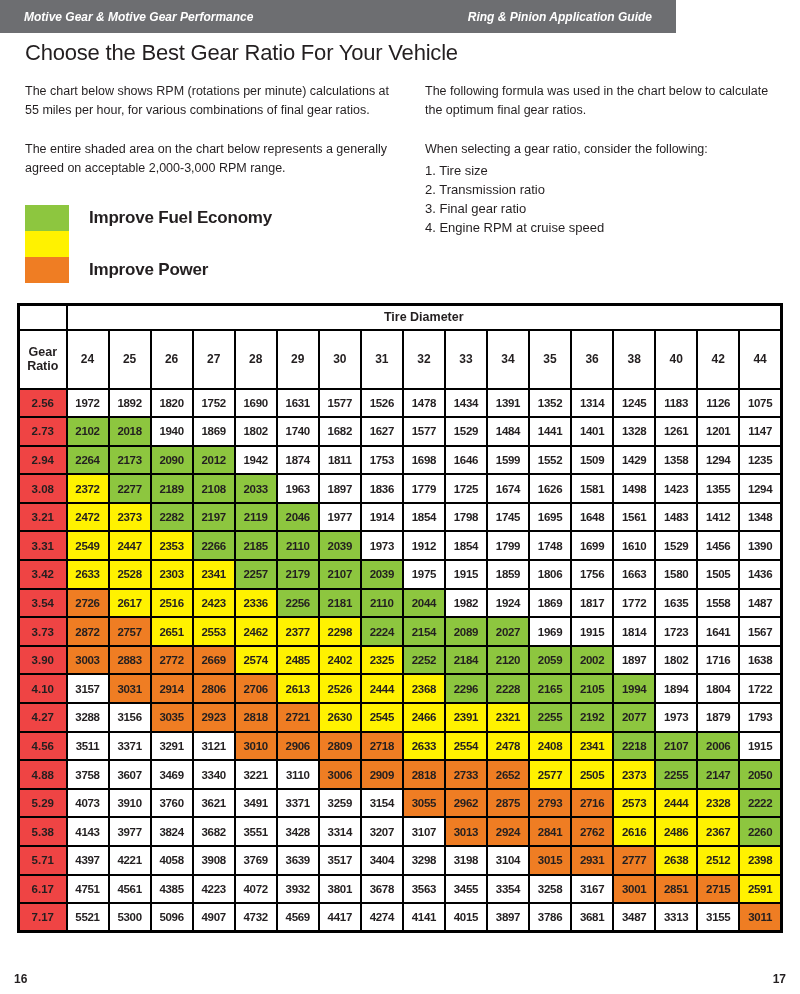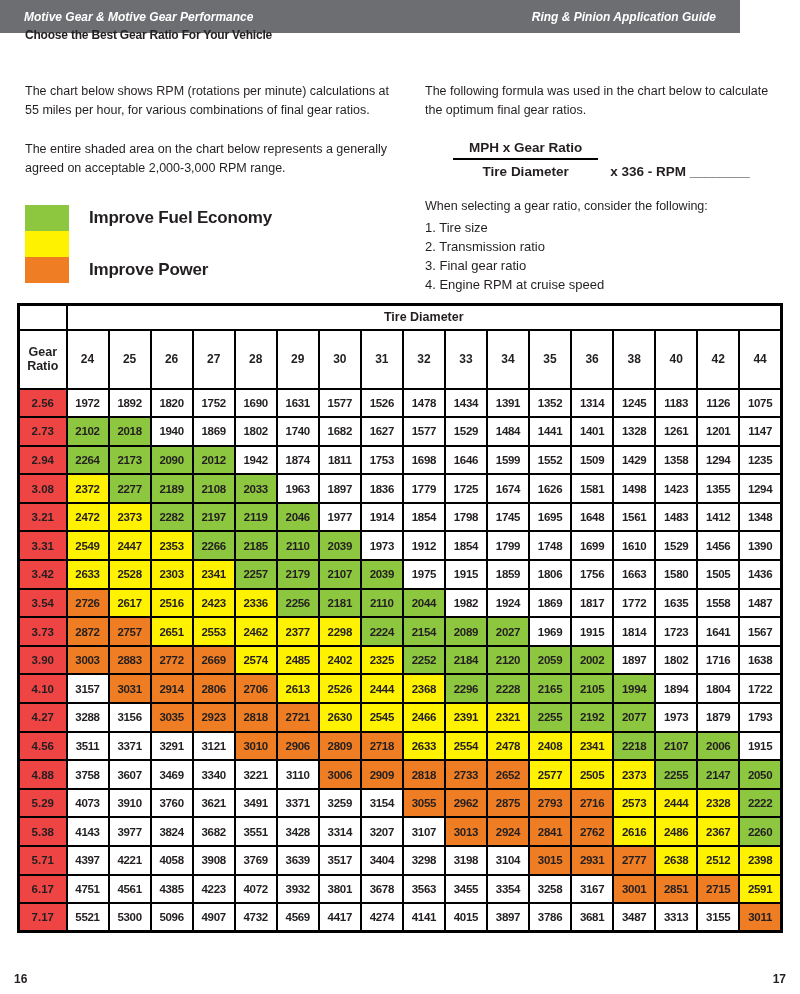--- a/index.html
+++ b/index.html
@@ -2,28 +2,28 @@
 <html style="--c-bar: #6d6e71; --c-green: #8dc63f; --c-yellow: #fff200; --c-orange: #ef7d23;"><head>
 <meta charset="utf-8">
 <style>
   * { margin:0; padding:0; box-sizing:border-box; }
   html,body { width:800px; }
   body {
     position:relative; width:800px; height:994px; background:#ffffff;
     font-family:"Liberation Sans", sans-serif; color:#231f20; overflow:hidden;
   }
   .topbar {
-    position:absolute; left:0; top:0; width:740px; height:33px;
+    position:absolute; left:0; top:0; width:676px; height:33px;
     background:var(--c-bar,#6d6e71); color:#ffffff;
     display:flex; align-items:center; justify-content:space-between;
     padding:0 24px; font-size:12px; font-weight:bold; font-style:italic;
   }
   .page-title {
-    position:absolute; left:25px; top:28px;
-    font-size:12px; font-weight:bold; letter-spacing:-0.2px;
+    position:absolute; left:25px; top:40px;
+    font-size:22px; font-weight:normal; letter-spacing:-0.2px;
   }
   .col-left  { position:absolute; left:25px;  top:82px; width:370px; }
   .col-right { position:absolute; left:425px; top:82px; width:355px; }
   .para { font-size:12.5px; line-height:1.55; margin-bottom:19px; }
   .legend { margin-top:26px; }
   .legend-row { display:flex; align-items:center; height:26px; }
   .swatch { width:44px; height:26px; flex:0 0 44px; }
   .legend-label { font-size:17px; font-weight:bold; margin-left:20px; letter-spacing:-0.2px; white-space:nowrap; }
   .formula-line { display:flex; align-items:flex-end; margin:14px 0 18px 28px; }
   .frac { display:inline-block; text-align:center; font-size:13.5px; font-weight:bold; }
@@ -79,27 +79,20 @@
       </div>
       <div class="legend-row">
         <span class="swatch" style="background: rgb(239, 125, 35);"></span>
         <span class="legend-label">Improve Power</span>
       </div>
     </div>
 </div>
 
 <div class="col-right">
   <p class="para">The following formula was used in the chart below to calculate the optimum final gear ratios.</p>
-  <div class="formula-line">
-    <span class="frac">
-      <span class="num">MPH x Gear Ratio</span>
-      <span class="den">Tire Diameter</span>
-    </span>
-    <span class="formula-suffix">x 336 - RPM ________</span>
-  </div>
   <p class="when-selecting">When selecting a gear ratio, consider the following:</p>
   <div class="considerations">
       <div class="consideration">1. Tire size</div>
       <div class="consideration">2. Transmission ratio</div>
       <div class="consideration">3. Final gear ratio</div>
       <div class="consideration">4. Engine RPM at cruise speed</div>
     </div>
 </div>
 
 <div class="table-wrap">

